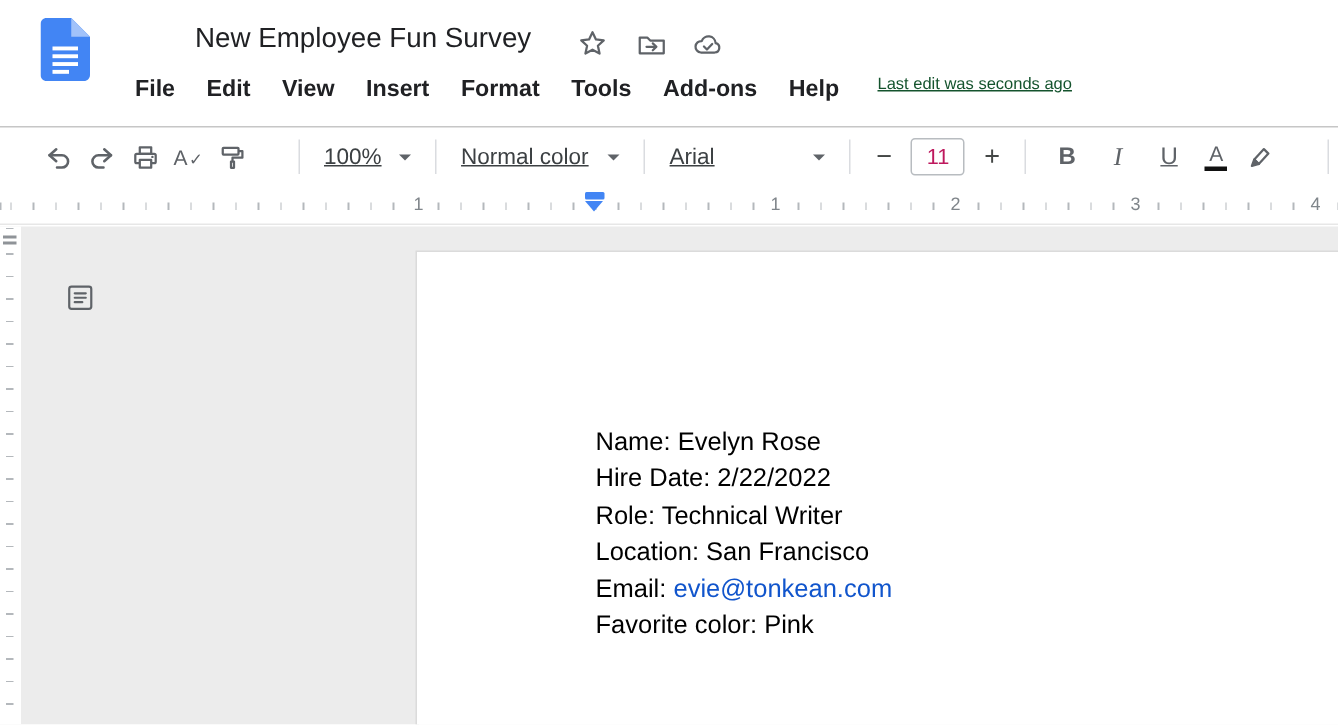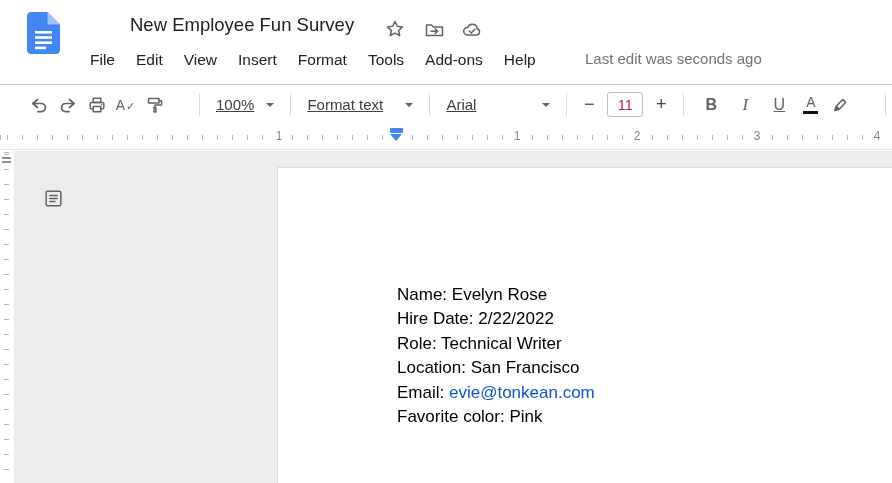--- a/index.html
+++ b/index.html
@@ -13,23 +13,23 @@
 
   
   .topbar { position:absolute; top:0; left:0; width:892px; height:85px; background:#fff; border-bottom:1px solid #c6c6c6; z-index:5; }
   .logo { position:absolute; left:27px; top:12px; width:33px; height:42px; }
   .doc-title { position:absolute; left:90px; top:14px; font-size:18.5px; color:#202124; white-space:nowrap;margin-left:40px; }
   .title-icon { position:absolute; top:18px; width:22px; height:22px; display:flex; align-items:center; justify-content:center; }
   .star  { left:384px; }
   .move  { left:423px; top:19px; }
   .cloud { left:461px; top:19px; }
 
-  .menu { position:absolute; left:90px; top:47px; display:flex; align-items:center; height:26px; }
+  .menu { position:absolute; left:90px; top:47px; display:flex; align-items:center; height:26px;font-weight:bold; }
   .menu-item { font-size:15.5px; color:#202124; margin-right:21px; white-space:nowrap; }
-  .last-edit { position:absolute; left:585px; top:50px; font-size:15px; color:#737373; white-space:nowrap; }
+  .last-edit { position:absolute; left:585px; top:50px; font-size:11px; color:#14532d; text-decoration:underline; white-space:nowrap; }
 
   
   .toolbar { position:absolute; top:86px; left:0; width:892px; height:37px; background:#fff; display:flex; align-items:center; padding-left:24px; }
   .tb-btn { width:27px; height:27px; border-radius:4px; display:flex; align-items:center; justify-content:center; margin:0 1px; position:relative; color:#5f6368; }
   .tb-sep { width:1px; height:23px; background:#dadce0; margin:0 10px; flex:none; }
   .tb-sep.wide-l { margin-left:30px; }
   .caret { width:0; height:0; border-left:4px solid transparent; border-right:4px solid transparent; border-top:4.5px solid #5f6368; margin-left:12px; }
   .tb-drop { display:flex; align-items:center; font-size:15px; color:#3c4043; padding:0 6px; height:27px; border-radius:4px; white-space:nowrap;text-decoration:underline; }
   .tb-drop.style { width:118px; justify-content:space-between; }
   .tb-drop.font  { width:116px; justify-content:space-between; }
@@ -155,21 +155,21 @@
   <span class="tb-sep wide-l"></span>
 
   <button class="tb-drop">
     <span>100%</span>
     <span class="caret"></span>
   </button>
 
   <span class="tb-sep"></span>
 
   <button class="tb-drop style">
-    <span>Format text</span>
+    <span>Normal color</span>
     <span class="caret"></span>
   </button>
 
   <span class="tb-sep"></span>
 
   <button class="tb-drop font">
     <span>Arial</span>
     <span class="caret"></span>
   </button>
 

